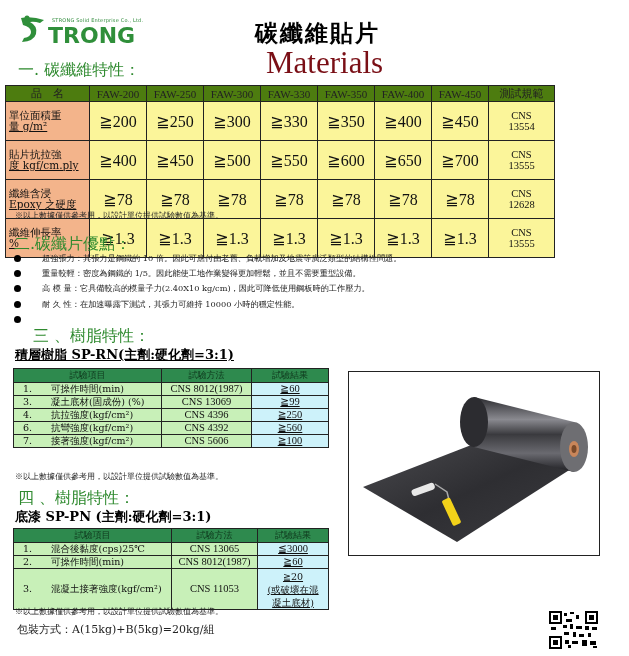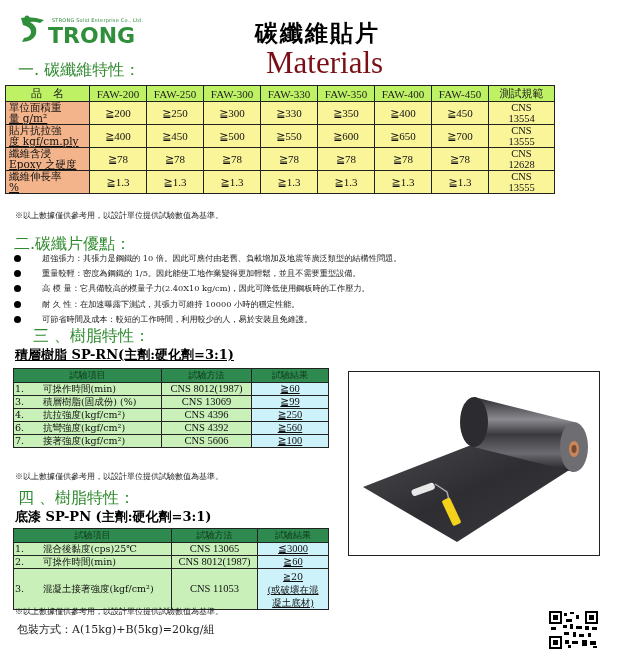--- a/index.html
+++ b/index.html
@@ -16,35 +16,35 @@
 
     .sec-h { position: absolute; font-family: "DejaVu Serif", serif; font-size: 16px; color: #2f8a2f; white-space: nowrap; }
     .sub-h { position: absolute; font-family: "DejaVu Serif", serif; font-weight: bold; font-size: 13px; color: #000; white-space: nowrap; }
     .note { position: absolute; font-size: 8px; color: #222; white-space: nowrap; font-family: "DejaVu Serif", serif; }
 
     table { border-collapse: collapse; position: absolute; font-family: "Liberation Serif", serif; }
     td, th { border: 1.5px solid #222; }
 
     
     .spec { left: 5px; top: 85px; width: 550px; }
-    .spec th { background: #bef264; font-weight: normal; font-size: 11px; height: 15px; color: #222; }
-    .spec td.lbl { background: #f3b48b; font-size: 10.5px; line-height: 11px; padding: 0 3px; text-align: left; font-family: "DejaVu Serif", serif; }
+    .spec th { background: #4d7c0f; font-weight: normal; font-size: 11px; height: 15px; color: #222; }
+    .spec td.lbl { background: #f3b48b; font-size: 10.5px; line-height: 11px; padding: 8px 3px; text-align: left; font-family: "DejaVu Serif", serif; }
     .spec td.lbl span.u { text-decoration: underline; }
-    .spec td.val { background: #fbf59a; font-size: 11px; text-align: center; }
+    .spec td.val { background: #fbf59a; font-size: 16px; text-align: center; }
     .spec td.cns { background: #fbf59a; font-size: 10.5px; text-align: center; line-height: 11px; }
     .spec tr.r td { height: 21px; }
 
     .bullets { position: absolute; left: 14px; top: 251px; list-style: none; }
     .bullets li { font-size: 8.2px; line-height: 15.2px; white-space: nowrap; position: relative; padding-left: 28px; color: #222; font-family: "DejaVu Serif", serif; }
     .bullets li .dot { position: absolute; left: 0; top: 4px; width: 7px; height: 7px; border-radius: 50%; background: #000; }
 
     
     .resin th { background: #2e8a4e; color: #0f3a1e; font-weight: normal; font-size: 9px; height: 13px; font-family: "DejaVu Serif", serif; }
     .resin td { font-size: 10.5px; height: 12.7px; line-height: 12px; }
-    .resin td.item { background: #c8f0b8; text-align: left; padding-left: 1px; font-family: "DejaVu Serif", serif; font-size: 9.5px; }
+    .resin td.item { background: #c8f0b8; text-align: left; padding-left: 9px; font-family: "DejaVu Serif", serif; font-size: 9.5px; }
     .resin td.item .n { display: inline-block; width: 28px; }
     .resin td.meth { background: #c8f0b8; text-align: center; }
     .resin td.res { background: #cdf2fa; text-align: center; text-decoration: underline; }
     .r1 { left: 13px; top: 368px; width: 316px; }
     .r2 { left: 13px; top: 528px; width: 316px; }
     .r2 td.res.multi { line-height: 13px; font-size: 9.5px; font-family: "DejaVu Serif", serif; }
 
     .photo { position: absolute; left: 348px; top: 371px; width: 252px; height: 185px; border: 1.5px solid #222; background: #fff; overflow: hidden; }
     .qr { position: absolute; left: 548px; top: 610px; width: 52px; height: 40px; }
   </style>
@@ -124,40 +124,40 @@
 </tbody>
   </table>
 <div class="note" style="left:15px; top:210px;">※以上數據僅供參考用，以設計單位提供試驗數值為基準。</div>
 
 <div class="sec-h" style="left:14px; top:234px;">二.碳纖片優點：</div>
 <ul class="bullets">
   <li><span class="dot"></span><span>超強張力：其張力是鋼鐵的 10 倍。因此可應付由老舊、負載增加及地震等廣泛類型的結構性問題。</span></li>
   <li><span class="dot"></span><span>重量較輕：密度為鋼鐵的 1/5。因此能使工地作業變得更加輕鬆，並且不需要重型設備。</span></li>
   <li><span class="dot"></span><span>高 模 量：它具備較高的模量子力(2.40X10 kg/cm)，因此可降低使用鋼板時的工作壓力。</span></li>
   <li><span class="dot"></span><span>耐 久 性：在加速曝露下測試，其張力可維持 10000 小時的穩定性能。</span></li>
-  <li><span class="dot"></span><span>可節省時間及成本：較短的工作時間，利用較少的人，易於安裝且免維護。</span></li>
+  <li><span class="dot"></span></li>
 </ul>
 
 <div class="sec-h" style="left:18px; top:326px;margin-left:15px;">三 、樹脂特性：</div>
 <div class="sub-h" style="left:15px; top:346px;text-decoration:underline;">積層樹脂 SP-RN(主劑:硬化劑=3:1)</div>
 
 <table class="resin r1">
   <tbody>
       <tr>
     <th style="width:148px">試驗項目</th>
     <th style="width:90px">試驗方法</th>
     <th>試驗結果</th>
   </tr>
   <tr>
     <td class="item"><span class="n">1.</span><span>可操作時間(min)</span></td>
     <td class="meth">CNS 8012(1987)</td>
     <td class="res">≧60</td>
   </tr>
   <tr>
-    <td class="item"><span class="n">3.</span><span>積層樹脂(固成份) (%)</span></td>
+    <td class="item"><span class="n">3.</span><span>凝土底材(固成份) (%)</span></td>
     <td class="meth">CNS 13069</td>
     <td class="res">≧99</td>
   </tr>
   <tr>
     <td class="item"><span class="n">4.</span><span>抗拉強度(kgf/cm²)</span></td>
     <td class="meth">CNS 4396</td>
     <td class="res">≧250</td>
   </tr>
   <tr>
     <td class="item"><span class="n">6.</span><span>抗彎強度(kgf/cm²)</span></td>

